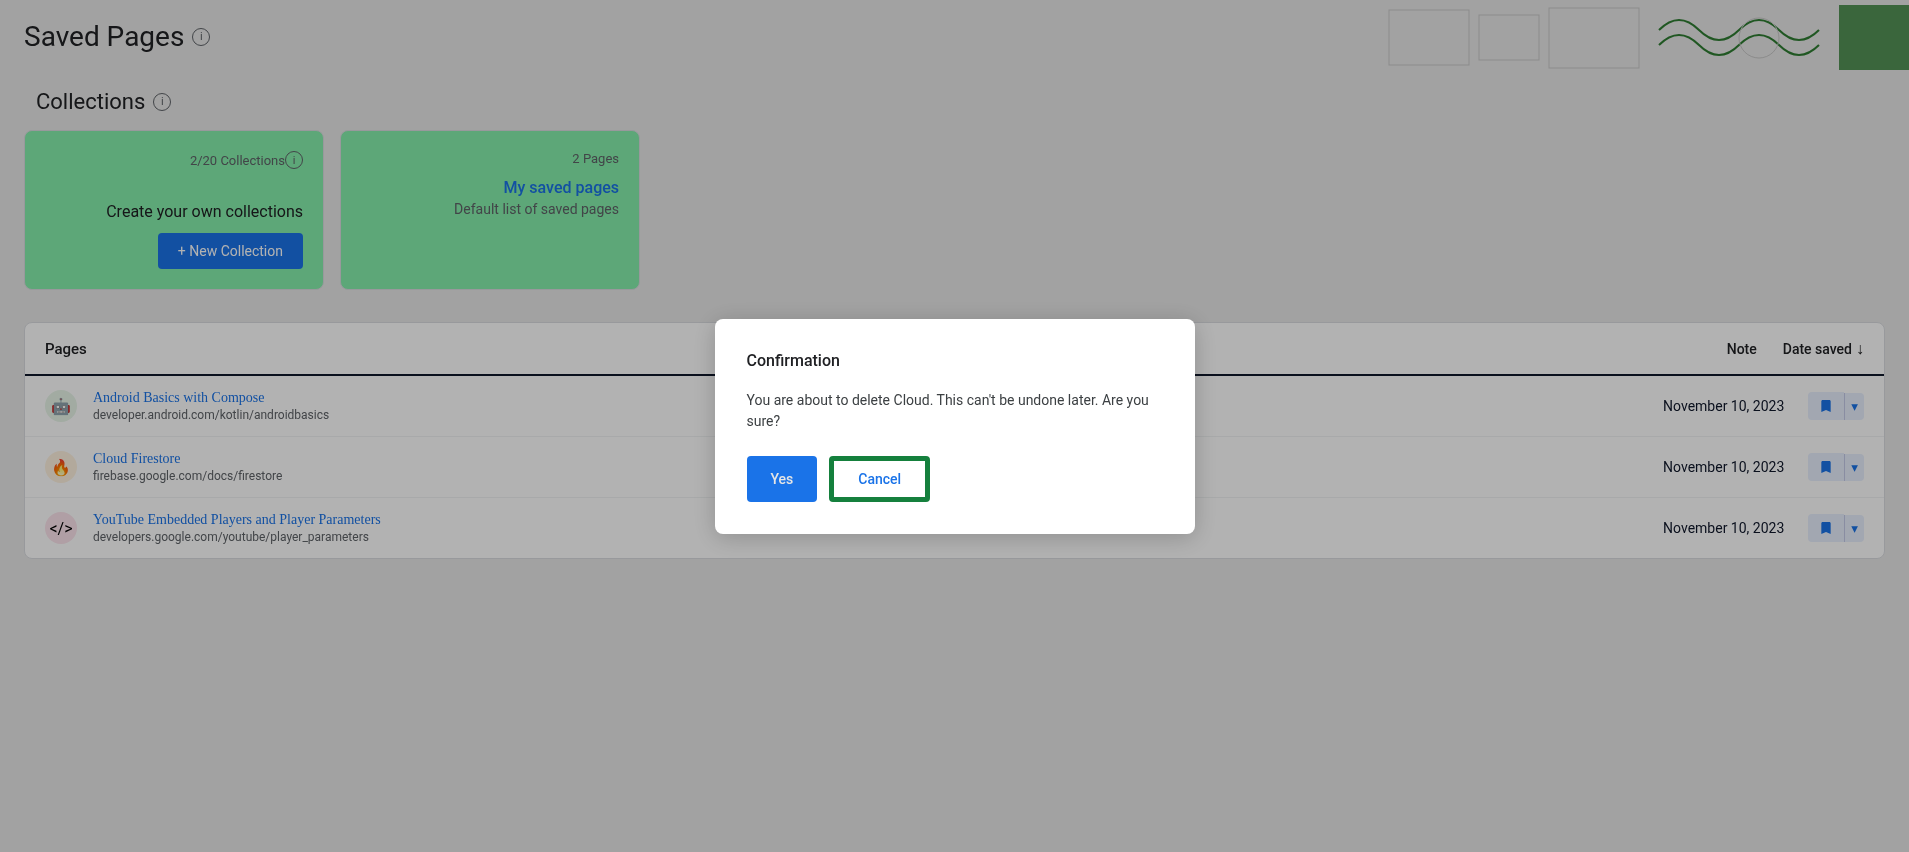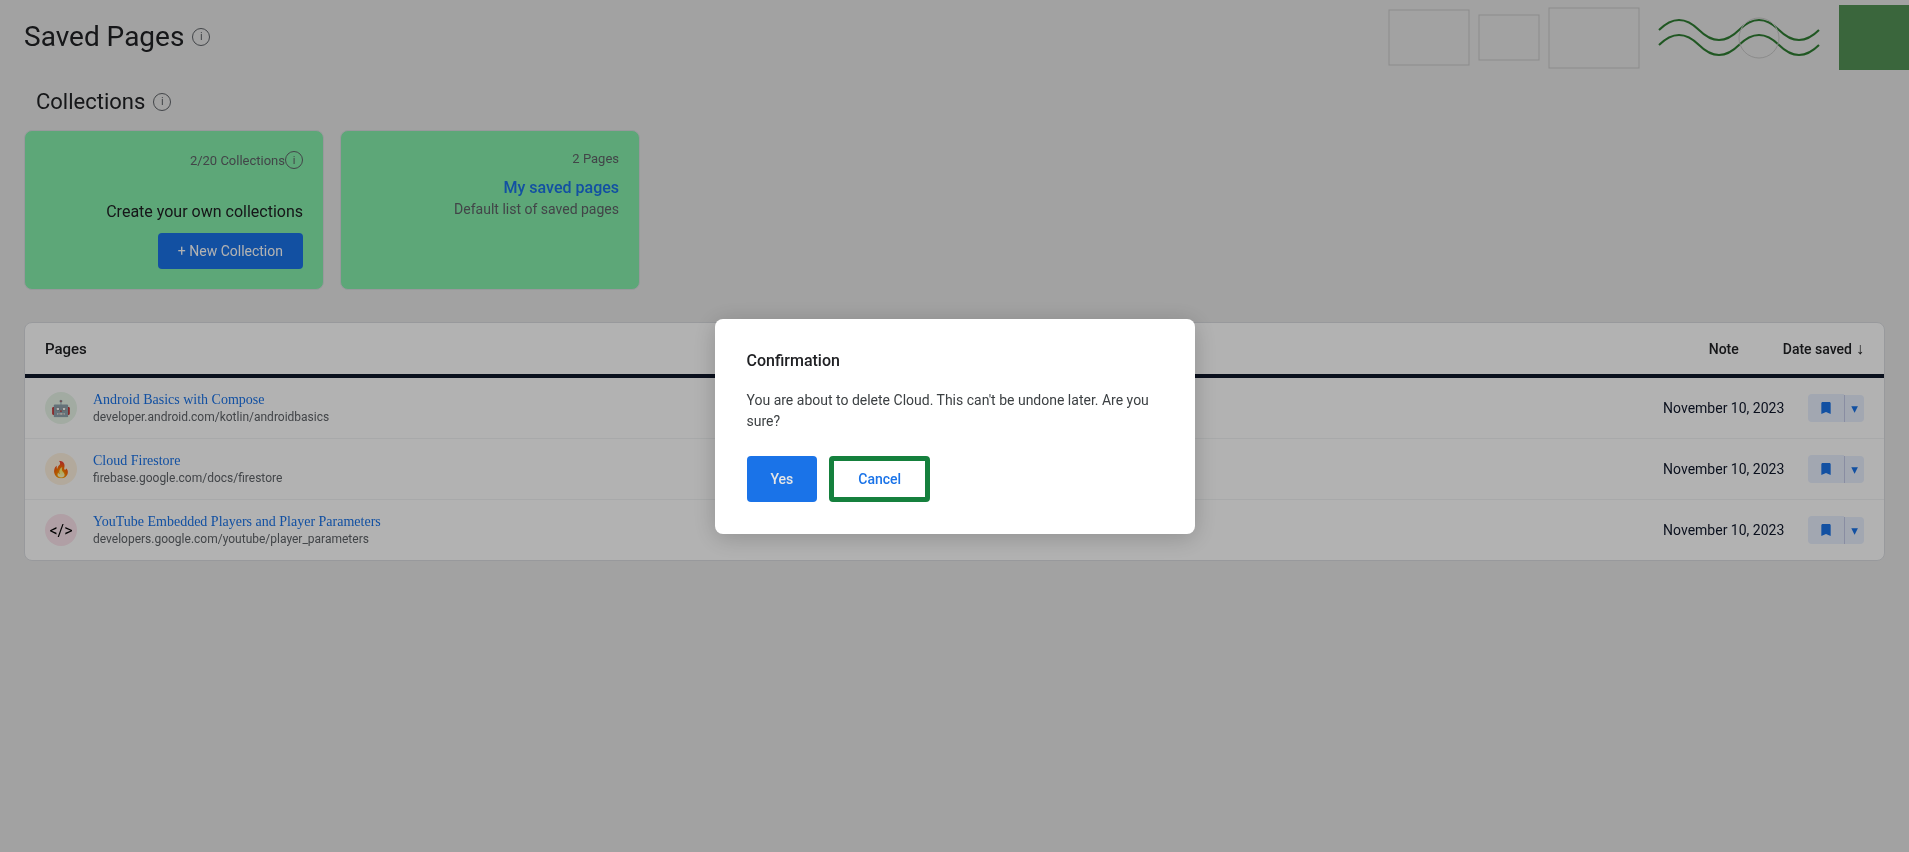--- a/index.html
+++ b/index.html
@@ -143,34 +143,34 @@
       background: white;
       border-radius: 8px;
       border: 1px solid #dadce0;
       overflow: hidden;
     }
 
     .pages-header {
       display: flex;
       align-items: center;
       padding: 16px 20px;
-      border-bottom: 4px solid #0f172a;
+      border-bottom: 2px solid #0f172a;
     }
 
     .pages-header-left {
       font-size: 15px;
       font-weight: 500;
       color: #202124;
       flex: 1;
     }
 
     .pages-header-right {
       display: flex;
       align-items: center;
-      gap: 44px;
+      gap: 26px;
     }
 
     .col-note {
       font-size: 14px;
       color: #202124;
       font-weight: 500;
     }
 
     .col-date {
       font-size: 14px;

